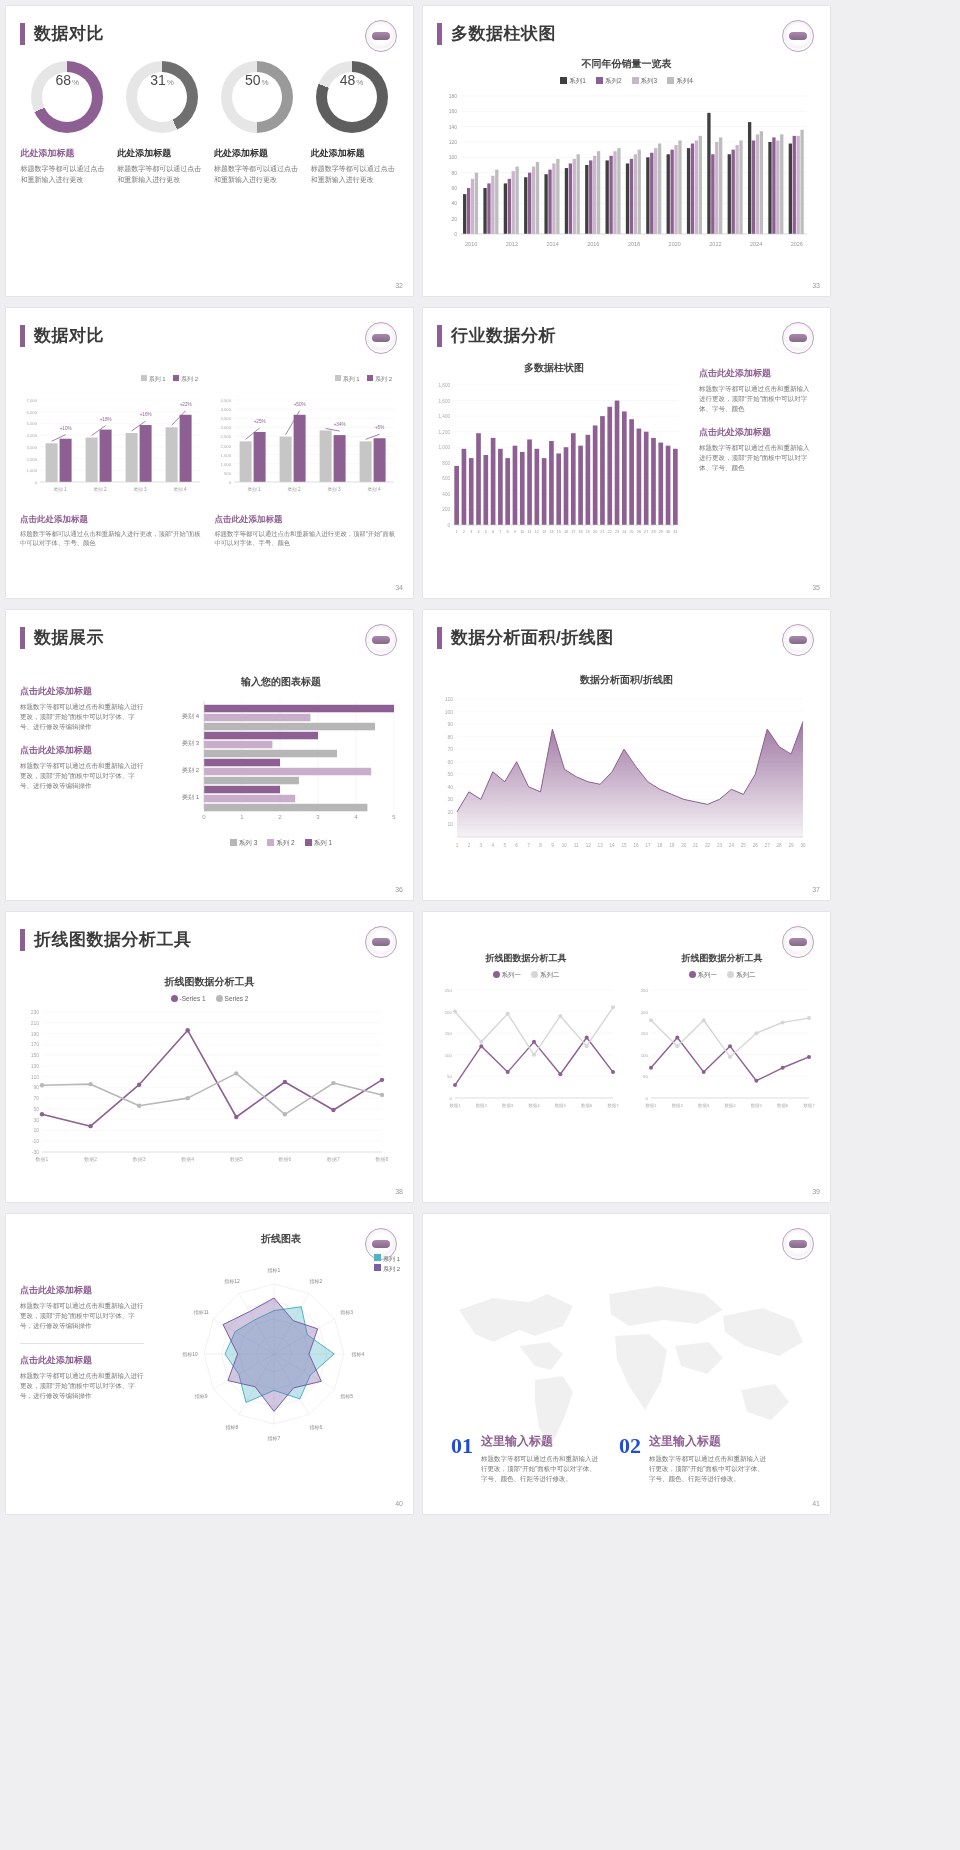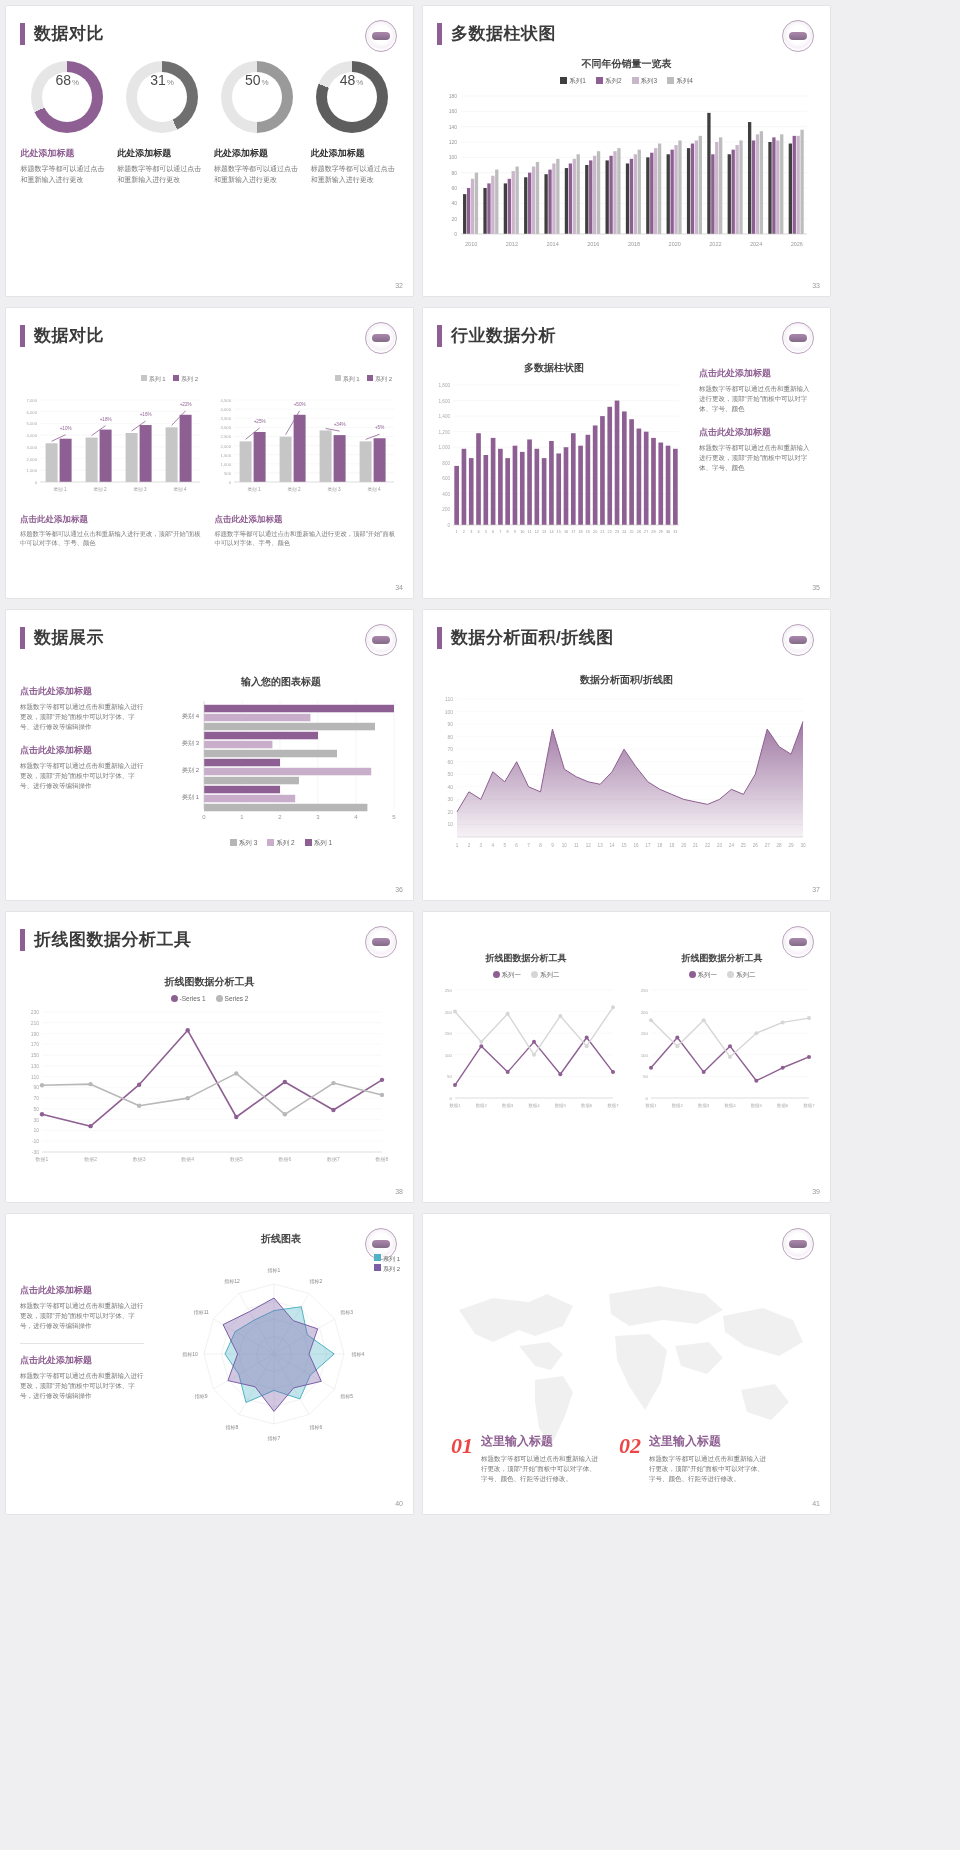--- a/index.html
+++ b/index.html
@@ -32,21 +32,21 @@
   .legend{display:flex;justify-content:center;gap:10px;margin-top:6px;font-size:6.5px;color:#666;}
   .legend i{display:inline-block;width:7px;height:7px;margin-right:2px;vertical-align:-1px;}
   svg{display:block;}
   .two-col{display:flex;}
   .txtcol{width:140px;padding:10px 12px 0 14px;box-sizing:border-box;}
   .txtcol h4{margin:0 0 4px 0;font-size:9px;color:#8e5f92;font-weight:bold;}
   .txtcol p{margin:0 0 12px 0;font-size:6.5px;color:#777;line-height:1.55;}
   .sm-cap h4{font-size:8.5px;color:#8e5f92;margin:0 0 3px 0;}
   .sm-cap p{font-size:6.3px;color:#777;line-height:1.5;margin:0;}
   .map-bg{position:absolute;inset:36px 0 0 0;opacity:.5;}
-  .num-big{font-size:22px;color:#ef4444;font-weight:bold;font-family:"Liberation Serif",serif;font-style:italic;}
+  .num-big{font-size:22px;color:#1d4ed8;font-weight:bold;font-family:"Liberation Serif",serif;}
   .wm-item{display:flex;gap:8px;width:150px;}
   .wm-item h4{margin:0 0 4px 0;font-size:12px;color:#8e5f92;font-weight:bold;}
   .wm-item p{margin:0;font-size:6.5px;color:#777;line-height:1.55;}
   .divider{height:1px;background:#e3e3e3;margin:6px 0 10px 0;}
 </style>
 </head>
 <body>
 
 <div class="deck">
 

